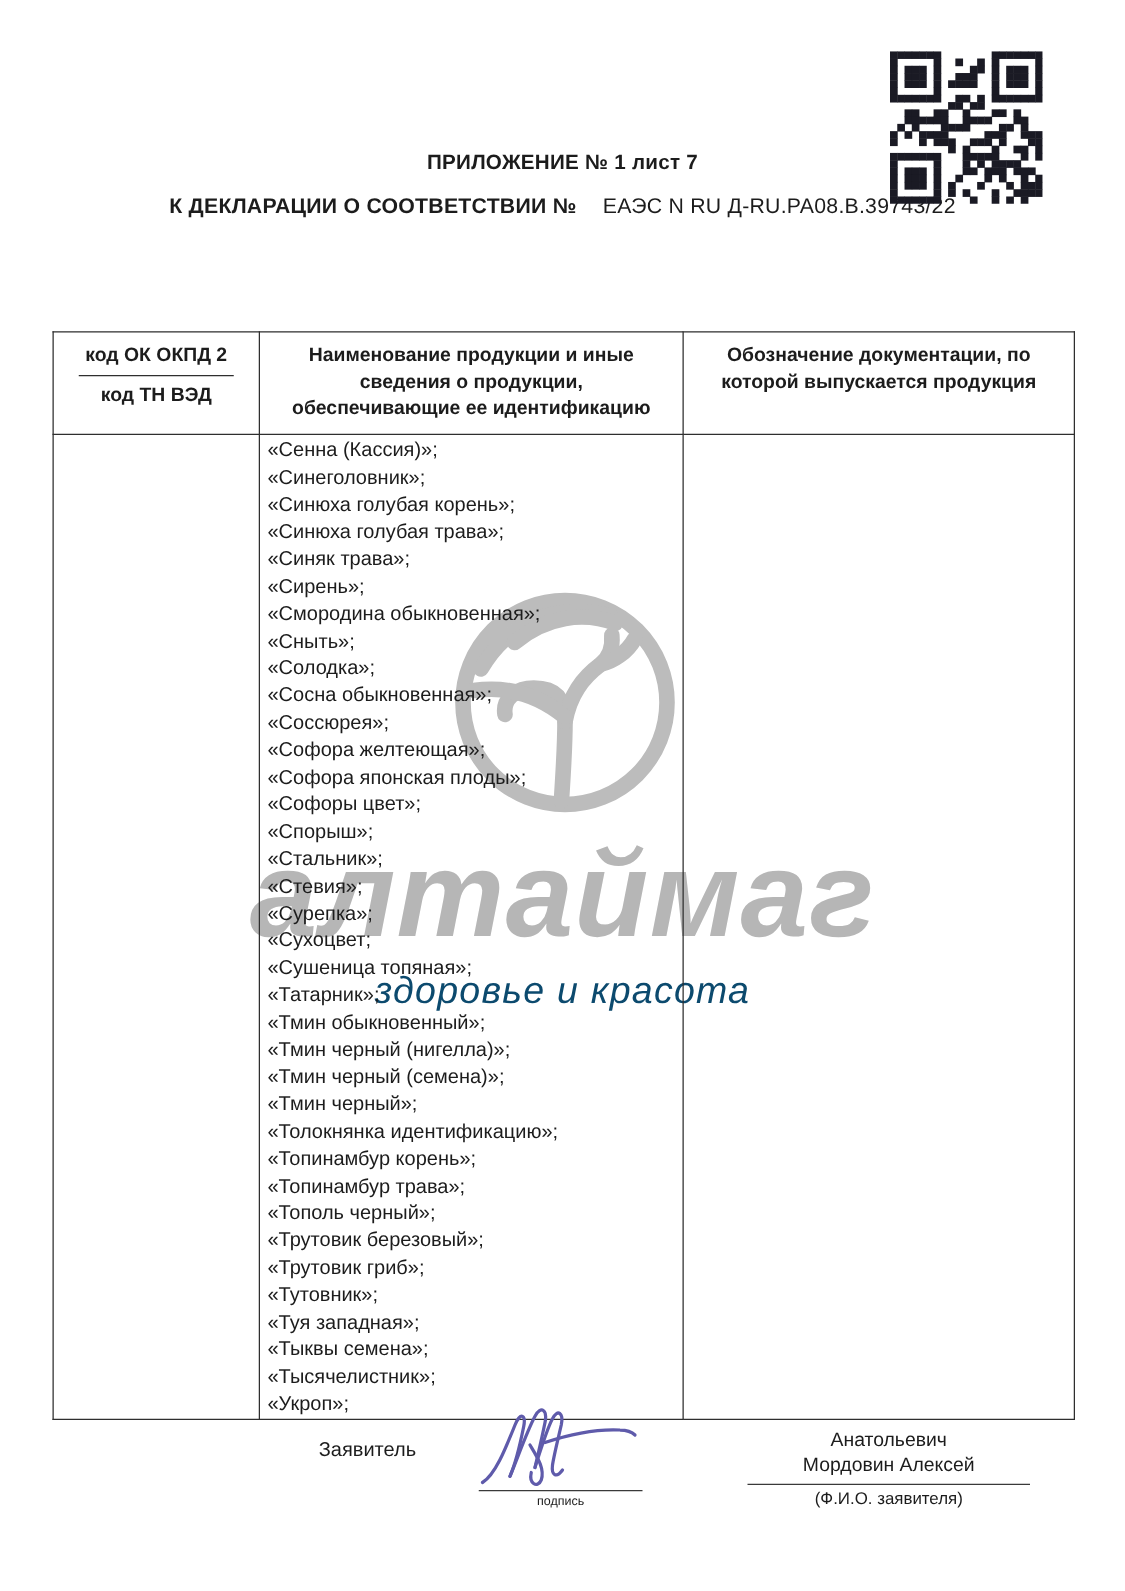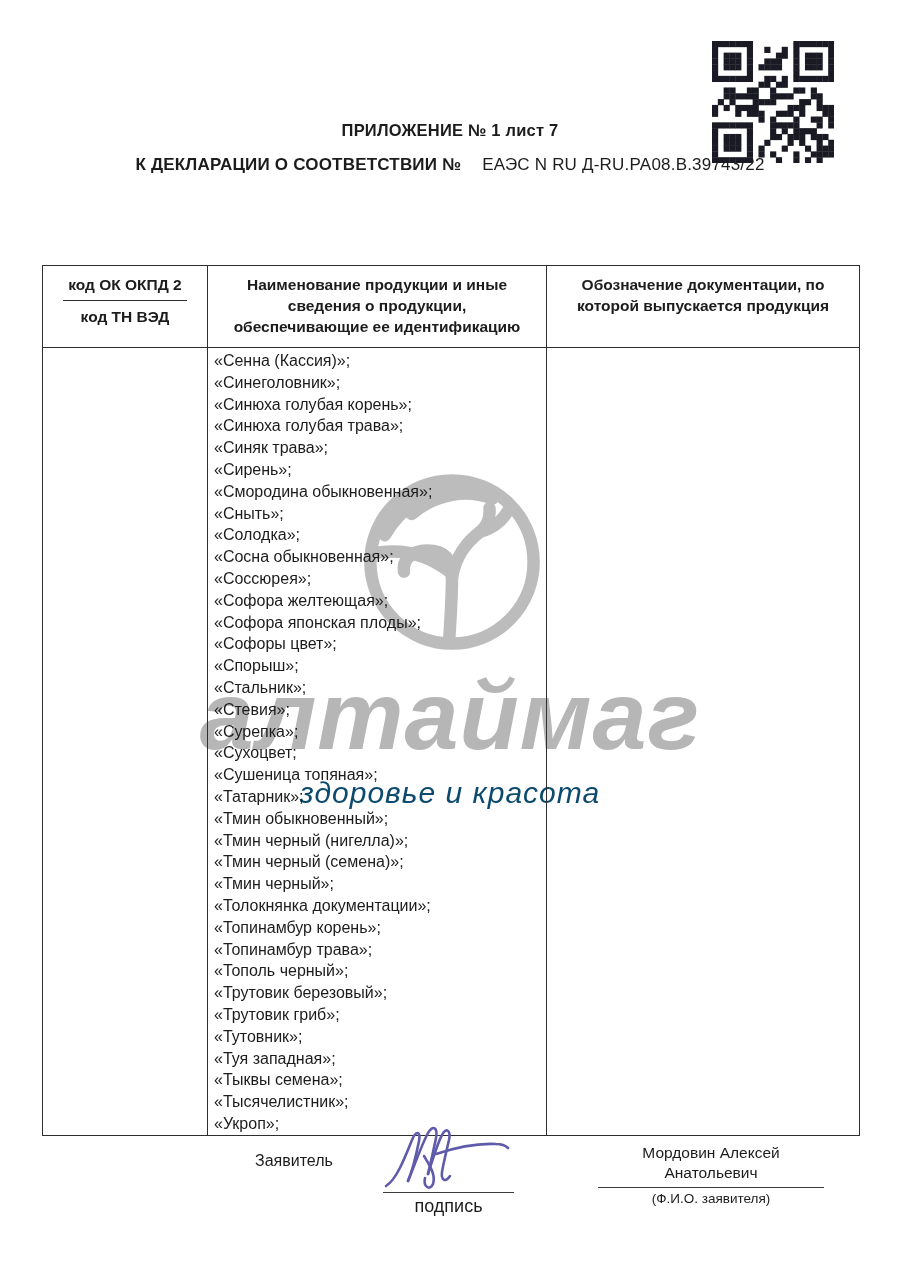--- a/index.html
+++ b/index.html
@@ -67,21 +67,21 @@
   }
   .body-row td { height: 787px; }
   .product-list { padding: 2px 4px 0 6px; font-size: 16px; line-height: 21.8px; }
 
   
   .ft { position: absolute; }
   .ft-applicant { left: 255px; top: 1152px; font-size: 16px; }
   .sig-img { left: 378px; top: 1122px; width: 145px; height: 72px; }
   .sig-img svg { width: 100%; height: 100%; }
   .sig-line  { left: 383px; top: 1192px; width: 131px; border-top: 1.7px solid #3a3a3a; }
-  .sig-cap   { left: 383px; top: 1196px; width: 131px; text-align: center; font-size: 18px; }
+  .sig-cap   { left: 383px; top: 1196px; width: 131px; text-align: center; font-size: 10px; }
   .fio-name  { left: 595px; top: 1143px; width: 232px; text-align: center; font-size: 15.5px; line-height: 20px; }
   .fio-line  { left: 598px; top: 1187px; width: 226px; border-top: 1.5px solid #3a3a3a; }
   .fio-cap   { left: 598px; top: 1191px; width: 226px; text-align: center; font-size: 13.5px; }
 </style>
 </head>
 <body>
 
 <div class="page">
 
   <div class="hdr-line hdr-append">ПРИЛОЖЕНИЕ № 1 лист 7</div>
@@ -364,21 +364,21 @@
               <div class="product-line">«Стальник»;</div>
               <div class="product-line">«Стевия»;</div>
               <div class="product-line">«Сурепка»;</div>
               <div class="product-line">«Сухоцвет;</div>
               <div class="product-line">«Сушеница топяная»;</div>
               <div class="product-line">«Татарник»;</div>
               <div class="product-line">«Тмин обыкновенный»;</div>
               <div class="product-line">«Тмин черный (нигелла)»;</div>
               <div class="product-line">«Тмин черный (семена)»;</div>
               <div class="product-line">«Тмин черный»;</div>
-              <div class="product-line">«Толокнянка документации»;</div>
+              <div class="product-line">«Толокнянка идентификацию»;</div>
               <div class="product-line">«Топинамбур корень»;</div>
               <div class="product-line">«Топинамбур трава»;</div>
               <div class="product-line">«Тополь черный»;</div>
               <div class="product-line">«Трутовик березовый»;</div>
               <div class="product-line">«Трутовик гриб»;</div>
               <div class="product-line">«Тутовник»;</div>
               <div class="product-line">«Туя западная»;</div>
               <div class="product-line">«Тыквы семена»;</div>
               <div class="product-line">«Тысячелистник»;</div>
               <div class="product-line">«Укроп»;</div>
@@ -397,19 +397,19 @@
       <path d="M 30 59 C 37 42 44 22 50 11 C 55 2 60 6 58 16 C 55 31 52 43 50 52"></path>
       <path d="M 50 52 C 55 36 60 20 64 13 C 68 5 73 8 71 18 C 68 31 65 43 64 50 C 63 58 67 61 72 54"></path>
       <path d="M 46 34 C 52 44 58 53 55 62 C 52 69 45 65 47 56"></path>
       <path d="M 58 32 C 76 26 98 21 118 22 C 124 22 128 24 130 26"></path>
     </svg>
   </div>
   <div class="ft sig-line"></div>
   <div class="ft sig-cap">подпись</div>
 
   <div class="ft fio-name">
+    <div>Анатольевич</div>
     <div>Мордовин Алексей</div>
-    <div>Анатольевич</div>
   </div>
   <div class="ft fio-line"></div>
   <div class="ft fio-cap">(Ф.И.О. заявителя)</div>
 
 </div>
 
 </body></html>

